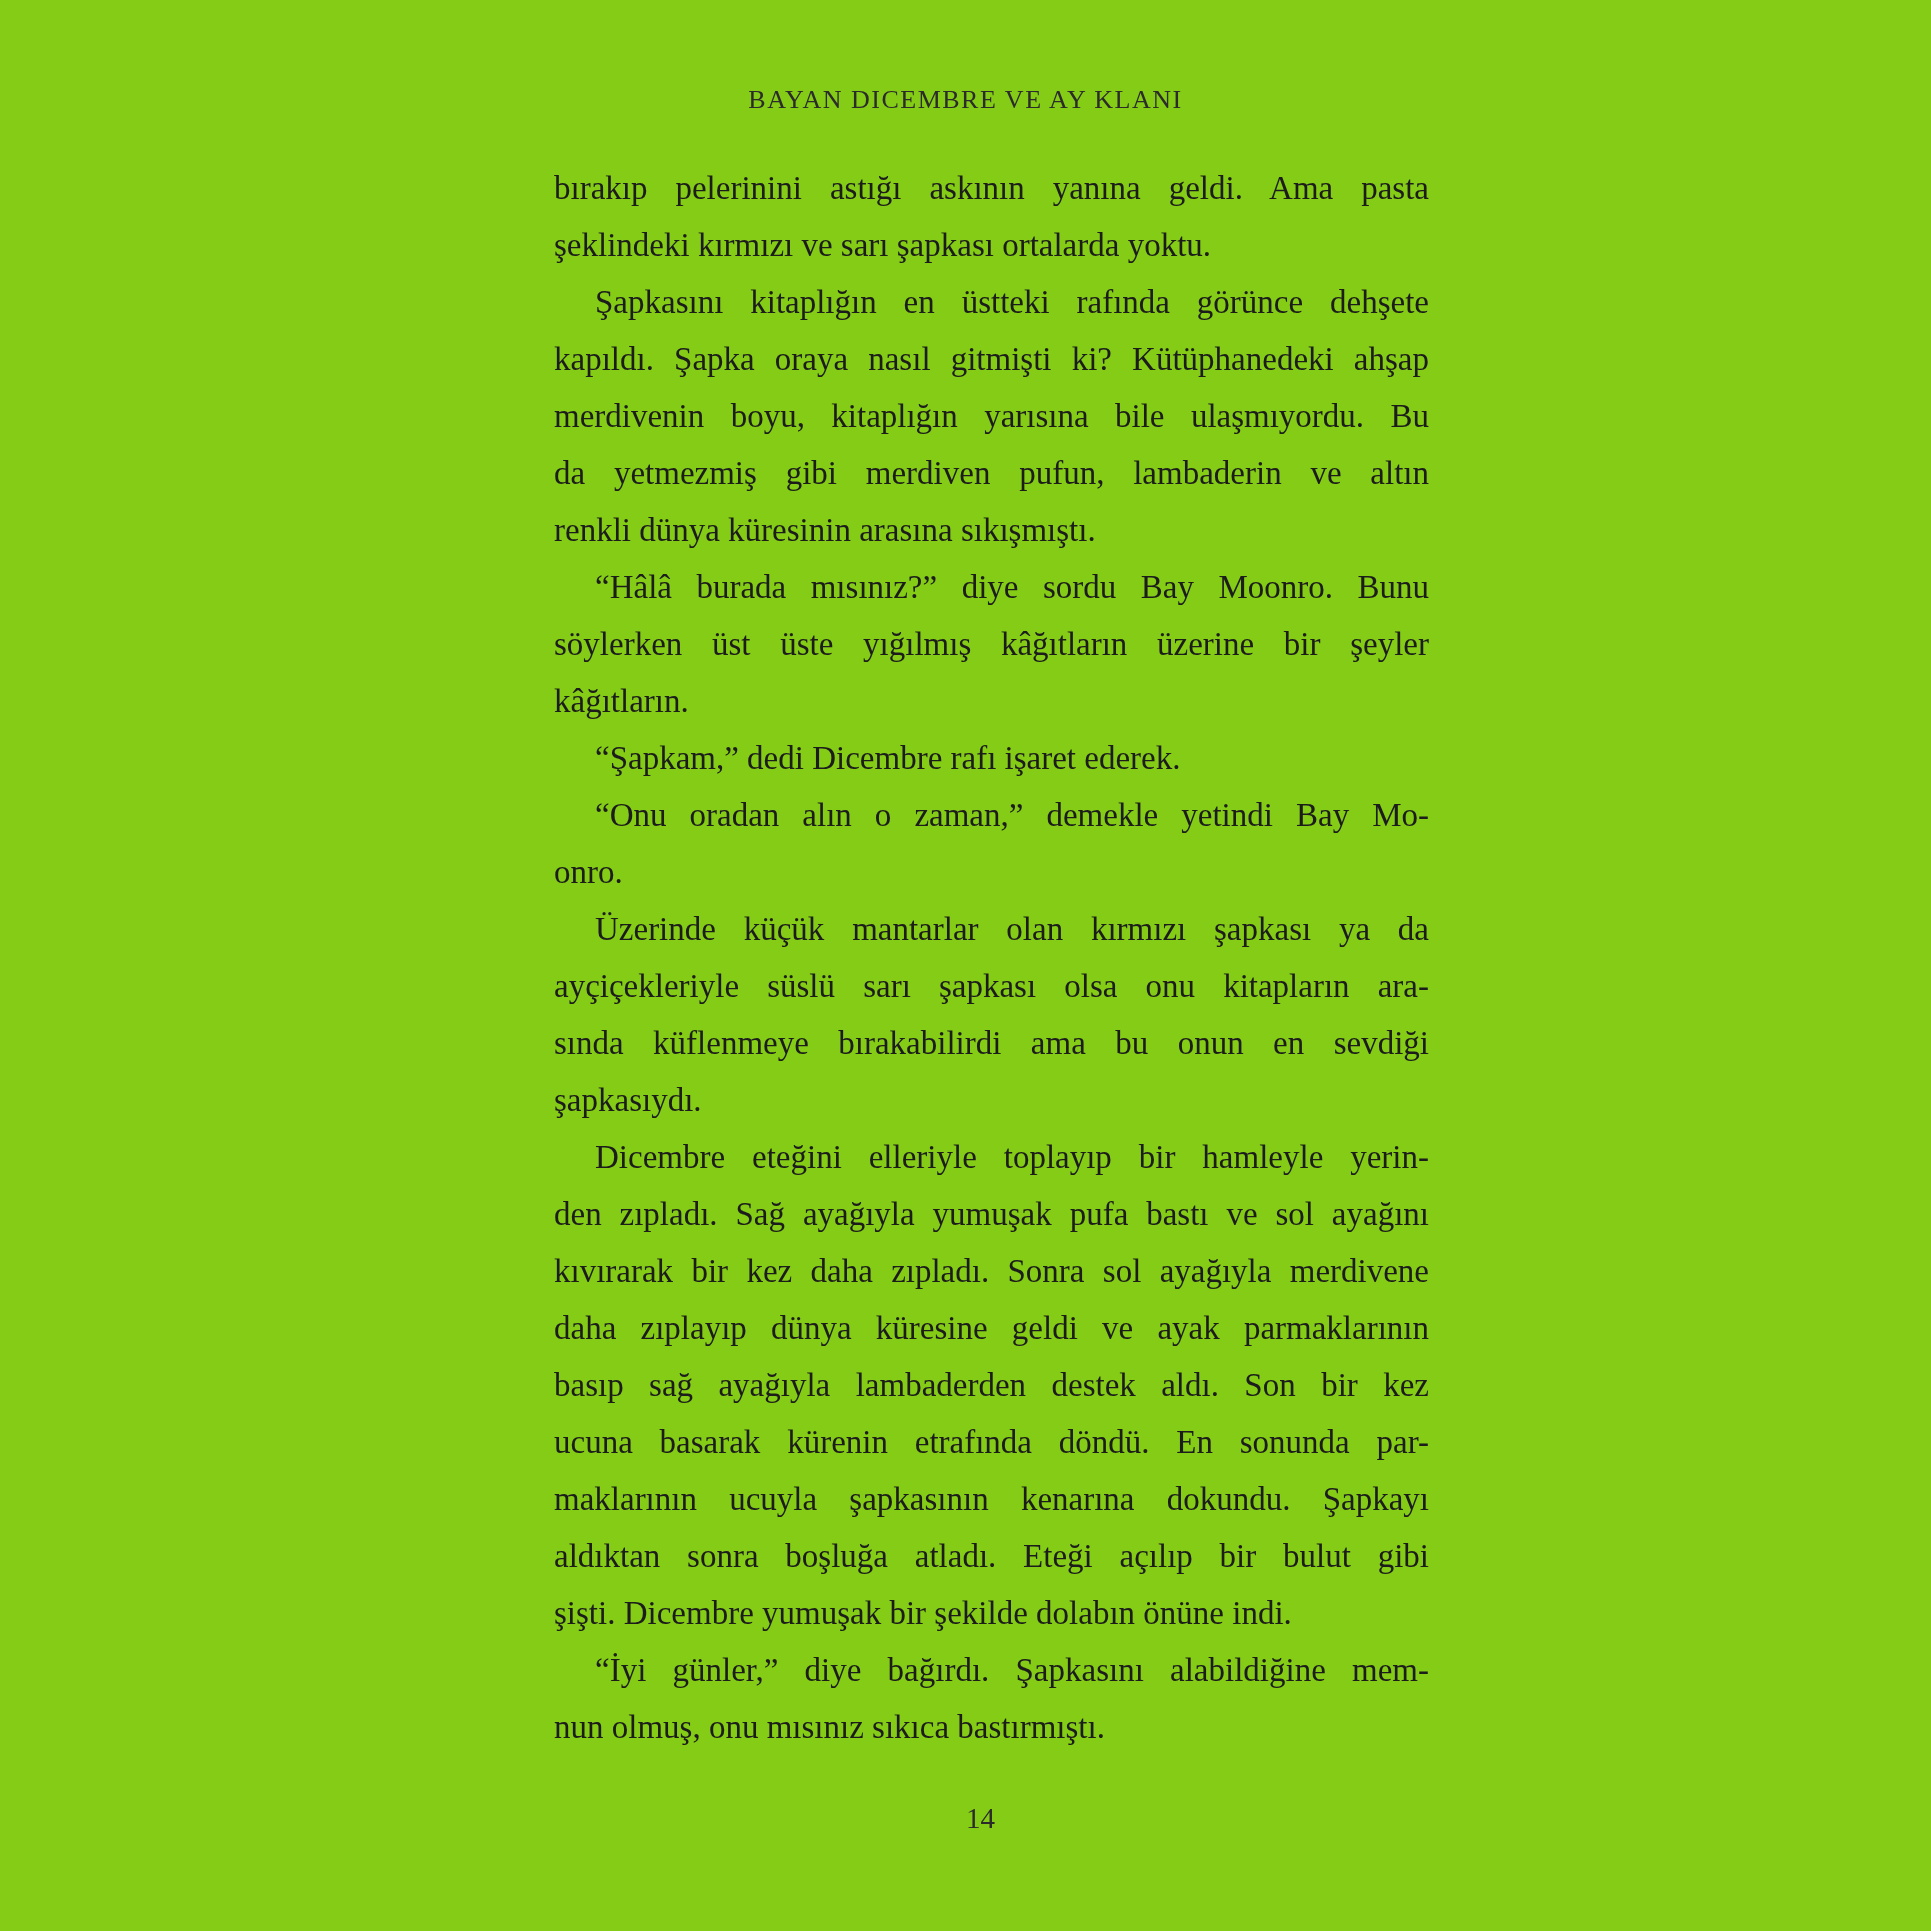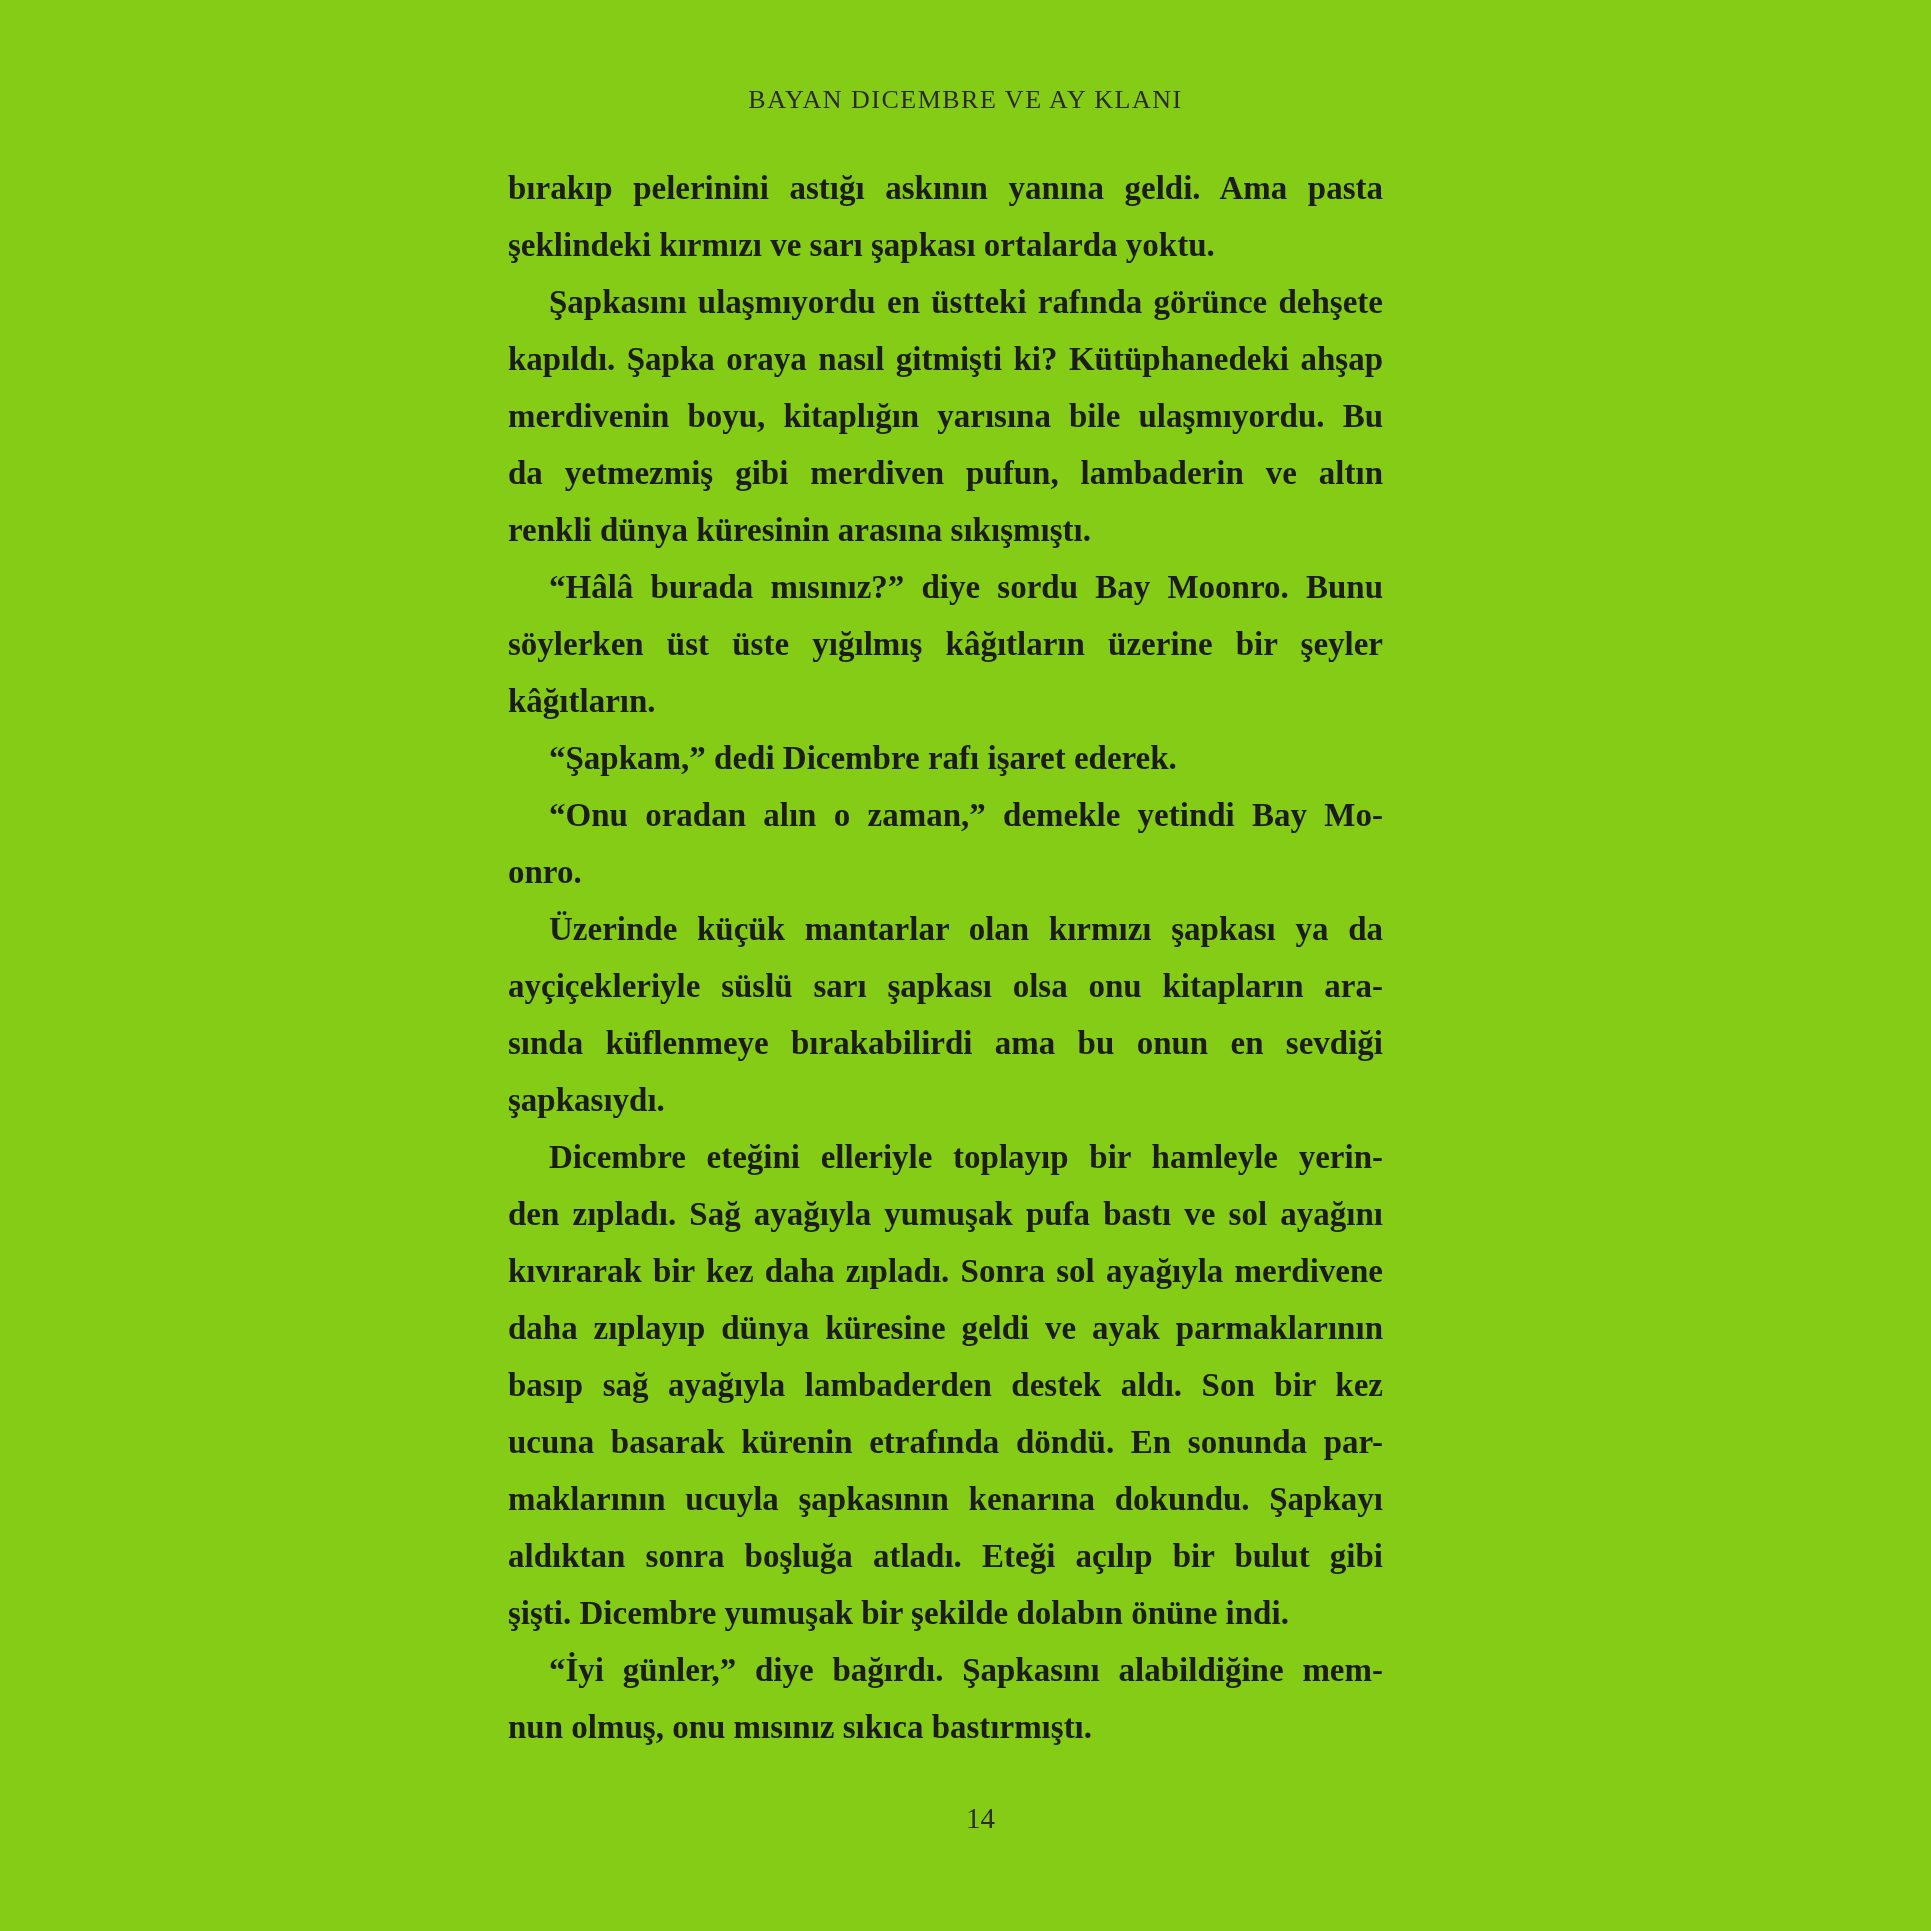--- a/index.html
+++ b/index.html
@@ -22,23 +22,22 @@
     left: 0;
     width: 100%;
     text-align: center;
     font-size: 26px;
     letter-spacing: 1.5px;
     color: #2b2b2b;
   }
   .body-text {
     position: absolute;
     top: 160px;
-    left: 508px;
+    left: 554px;
     width: 875px;
-    font-weight: bold;
   }
   .line {
     font-size: 33px;
     line-height: 57px;
     text-align: justify;
     text-align-last: justify;
     color: #1c1c1c;
     height: 57px;
     overflow: visible;
   }
@@ -62,21 +61,21 @@
 </head>
 <body>
 
 <div class="page">
 
   <div class="running-header">BAYAN DICEMBRE VE AY KLANI</div>
 
   <main class="body-text">
       <div class="line">bırakıp pelerinini astığı askının yanına geldi. Ama pasta</div>
       <div class="line last">şeklindeki kırmızı ve sarı şapkası ortalarda yoktu.</div>
-      <div class="line indent">Şapkasını ulaşmıyordu en üstteki rafında görünce dehşete</div>
+      <div class="line indent">Şapkasını kitaplığın en üstteki rafında görünce dehşete</div>
       <div class="line">kapıldı. Şapka oraya nasıl gitmişti ki? Kütüphanedeki ahşap</div>
       <div class="line">merdivenin boyu, kitaplığın yarısına bile ulaşmıyordu. Bu</div>
       <div class="line">da yetmezmiş gibi merdiven pufun, lambaderin ve altın</div>
       <div class="line last">renkli dünya küresinin arasına sıkışmıştı.</div>
       <div class="line indent">“Hâlâ burada mısınız?” diye sordu Bay Moonro. Bunu</div>
       <div class="line">söylerken üst üste yığılmış kâğıtların üzerine bir şeyler</div>
       <div class="line last">kâğıtların.</div>
       <div class="line last indent">“Şapkam,” dedi Dicembre rafı işaret ederek.</div>
       <div class="line indent">“Onu oradan alın o zaman,” demekle yetindi Bay Mo-</div>
       <div class="line last">onro.</div>

